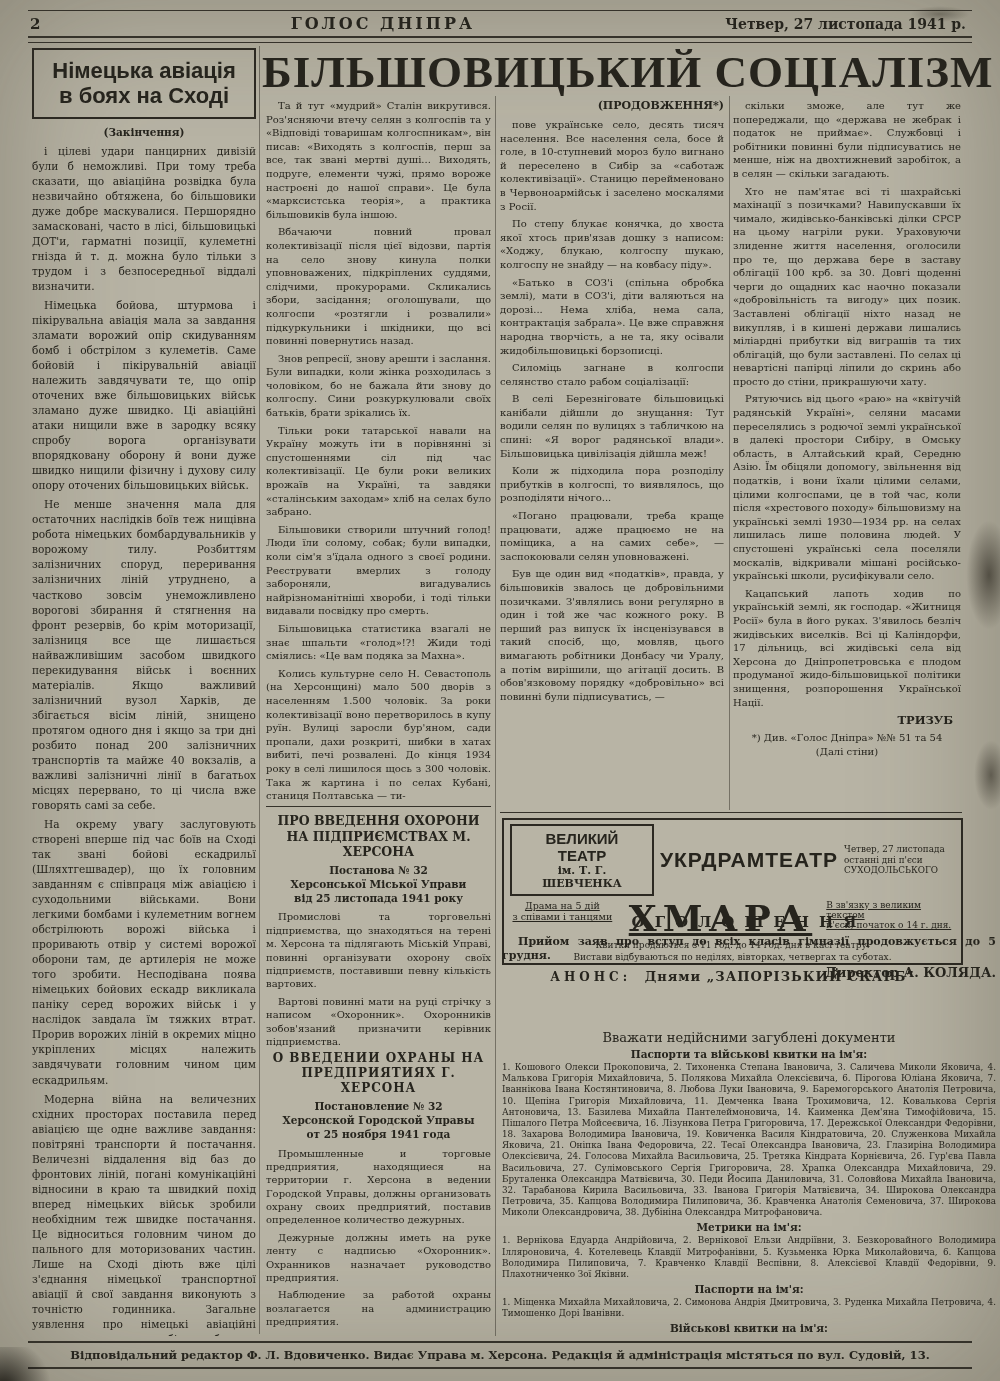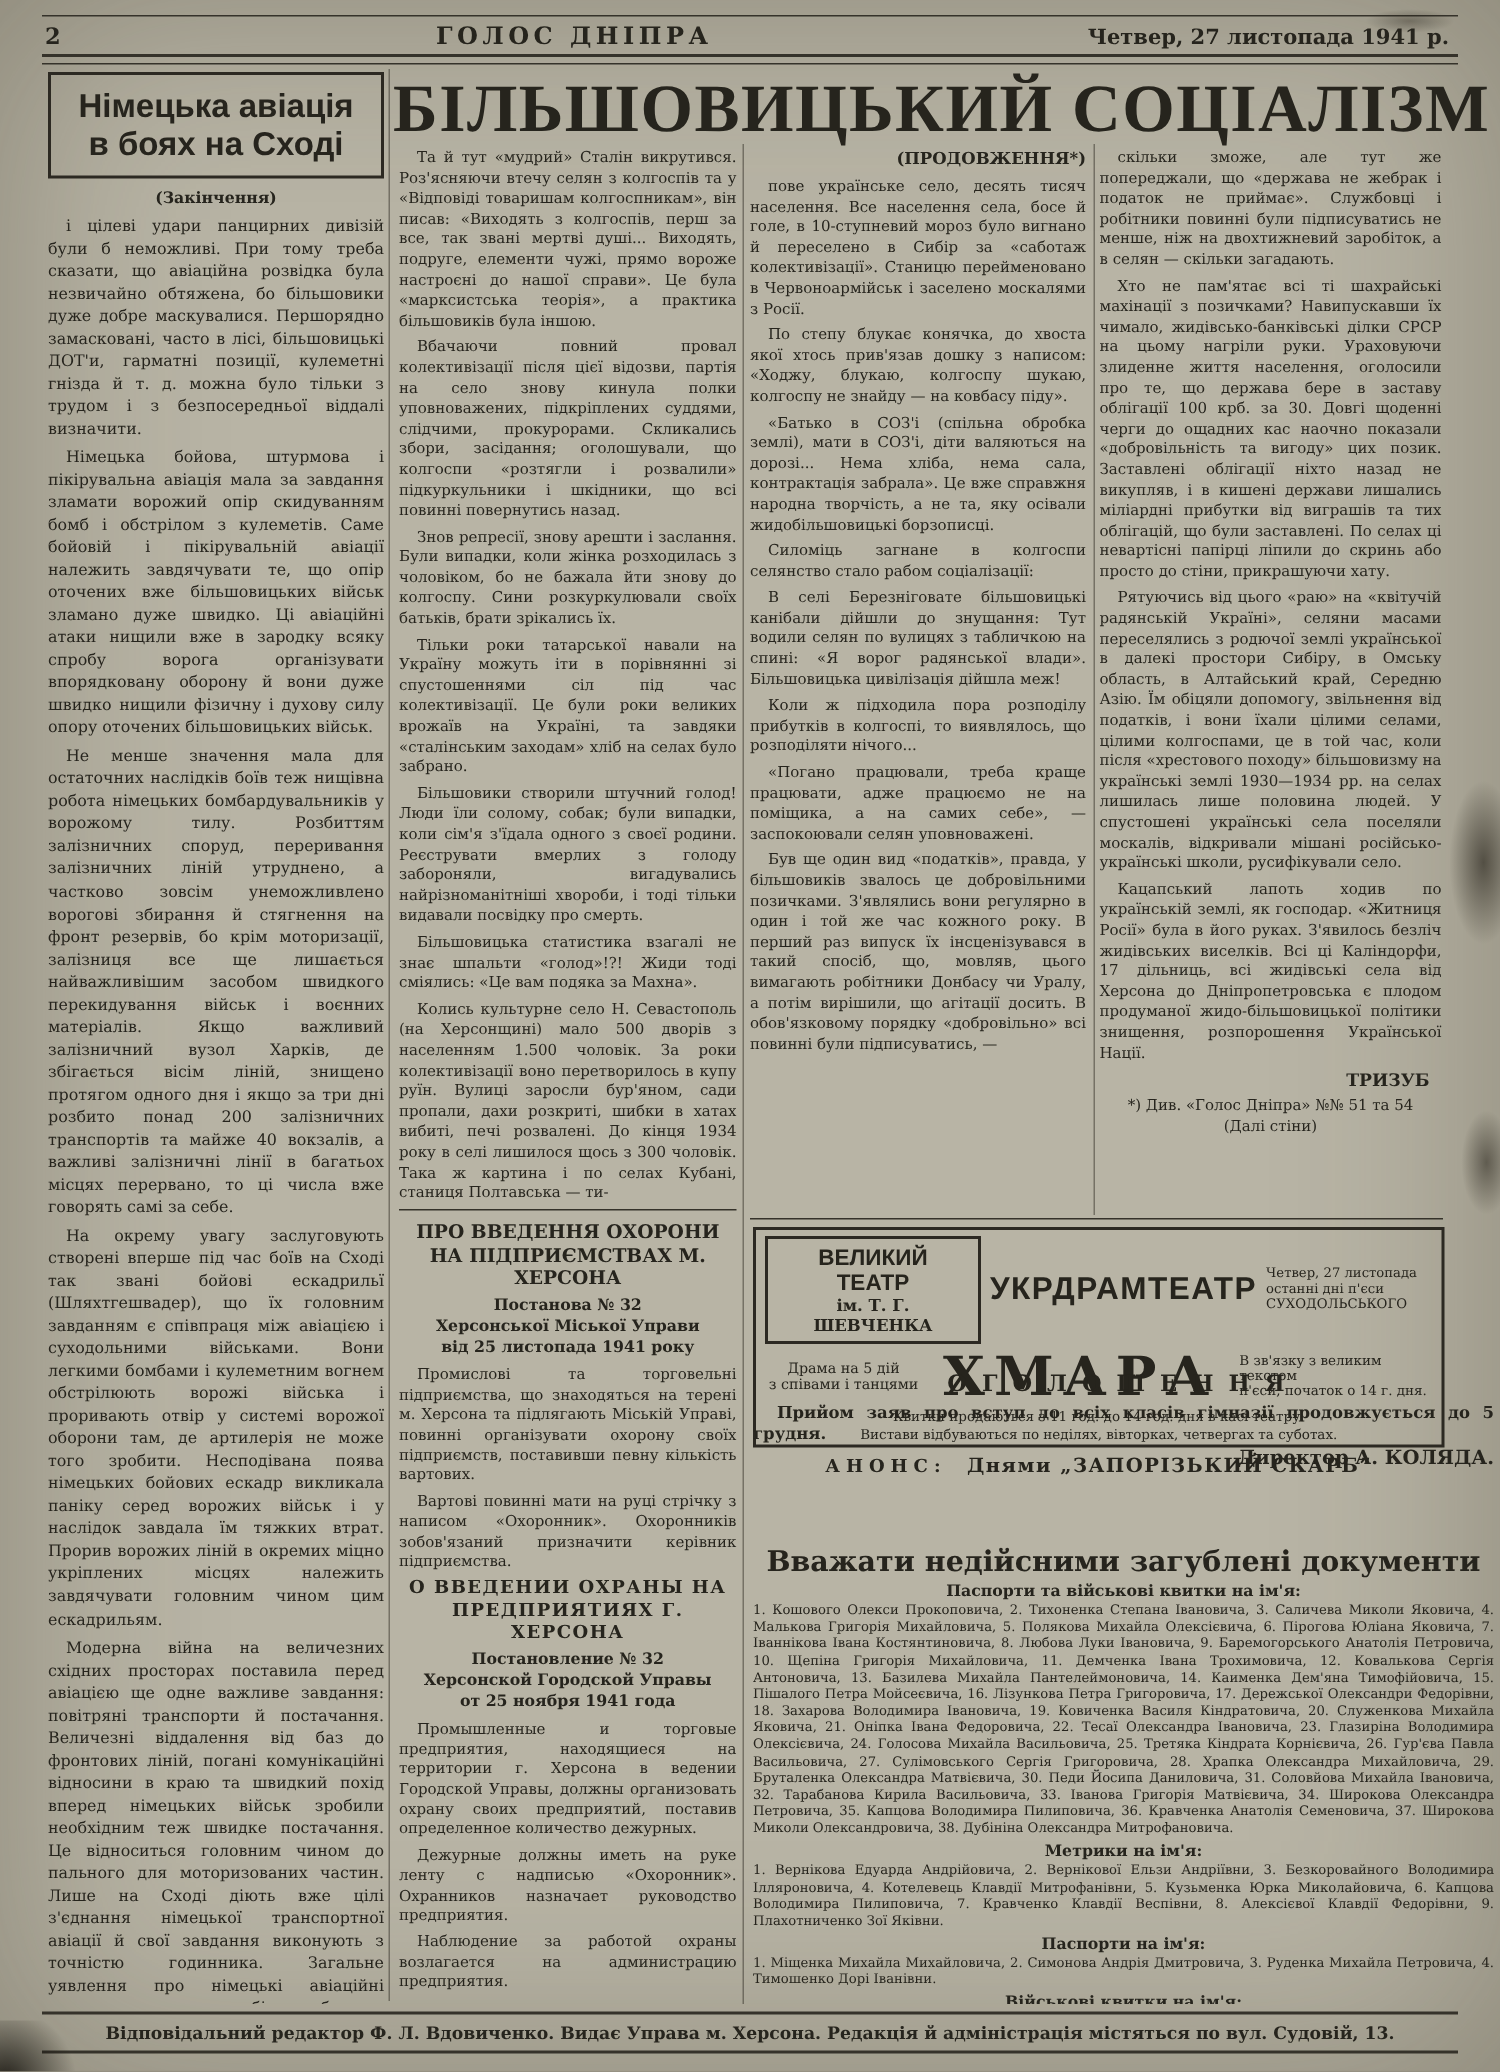--- a/index.html
+++ b/index.html
@@ -67,36 +67,36 @@
   .ad-box {
     position: absolute; left: 502px; top: 818px; width: 461px; height: 147px;
     border: 2px solid #2c2922; padding: 4px 6px; display: flex; flex-direction: column;
   }
   .ad-row1 { display: flex; align-items: center; gap: 6px; }
   .venue-box { border: 2px solid #2c2922; text-align: center; padding: 4px 10px; }
   .venue-l1 { font-weight: bold; font-size: 15px; font-family: "Liberation Sans", sans-serif; }
   .venue-l2 { font-weight: bold; font-size: 11px; }
   .brand { flex: 1; text-align: center; font-weight: bold; font-size: 21px; letter-spacing: 1px; font-family: "Liberation Sans", sans-serif; }
   .date-note { width: 122px; font-size: 8.8px; line-height: 1.25; white-space: pre-line; }
-  .ad-row2 { display: flex; align-items: center; margin-top: 4px; gap: 14px; }
+  .ad-row2 { display: flex; margin-top: 4px; gap: 14px; text-decoration: underline; }
   .left-note { width: 122px; font-size: 9.5px; white-space: pre-line; text-align: center; }
   .play-title { flex: 1; text-align: center; font-weight: bold; font-size: 36px; letter-spacing: 6px; line-height: 1; }
   .right-note { width: 150px; font-size: 9px; white-space: pre-line; }
   .tickets { font-size: 9px; text-align: center; margin-top: 4px; line-height: 1.3; white-space: pre-line; }
   .announce { text-align: center; margin-top: 3px; font-weight: bold; }
   .announce-label { font-size: 12px; letter-spacing: 4px; margin-right: 8px; }
   .announce-text { font-size: 13px; letter-spacing: 1px; }
   
   .announcements { position: absolute; left: 502px; top: 913px; width: 494px; }
   .ann-title { text-align: center; font-weight: bold; font-size: 15px; letter-spacing: 10px; margin-bottom: 4px; }
   .ann-text { font-size: 11px; text-align: justify; text-indent: 16px; line-height: 1.3; font-weight: bold; }
   .ann-sign { text-align: right; font-weight: bold; font-size: 13px; margin-top: 1px; }
   
   .lost-docs { position: absolute; left: 502px; top: 1030px; width: 494px; height: 306px; overflow: hidden; }
-  .ld-title { text-align: center; font-weight: bold; font-size: 19px; margin-bottom: 3px; }
+  .ld-title { text-align: center; font-weight: normal; font-size: 13px; margin-bottom: 3px; }
   .ld-head { text-align: center; font-weight: bold; font-size: 10.5px; margin: 3px 0 2px; }
   .ld-text { font-size: 8.8px; line-height: 1.27; text-align: justify; }
   
   .footer {
     position: absolute; left: 28px; right: 28px; top: 1341px;
     border-top: 2px solid #35322a; border-bottom: 2px solid #35322a;
     text-align: center; font-weight: bold; font-size: 11.5px; padding: 5px 0;
   }
   
   .stain { position: absolute; pointer-events: none; }

